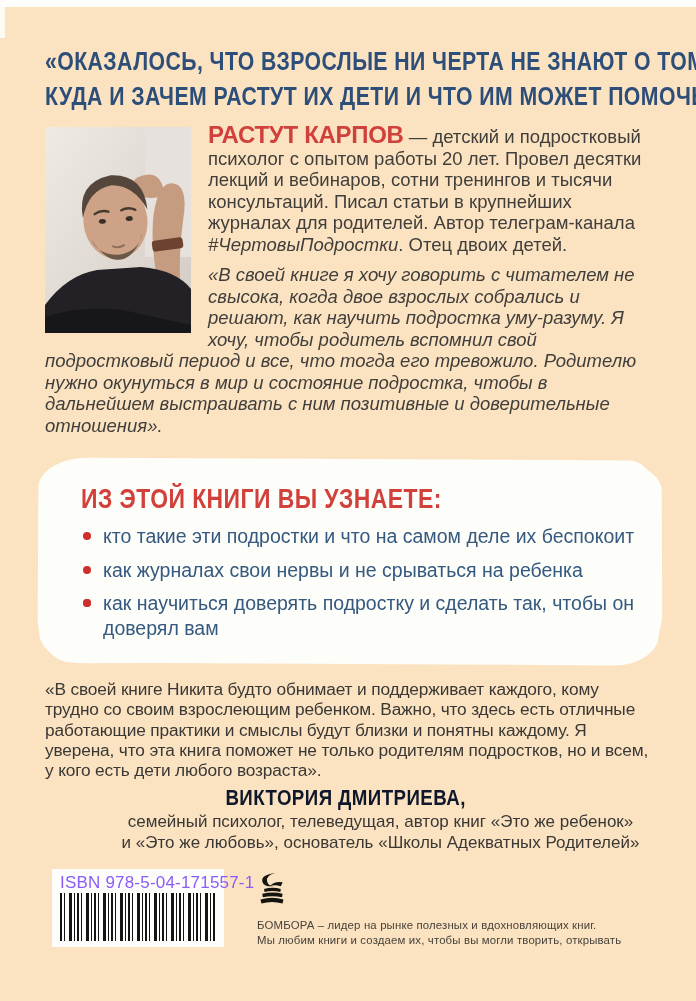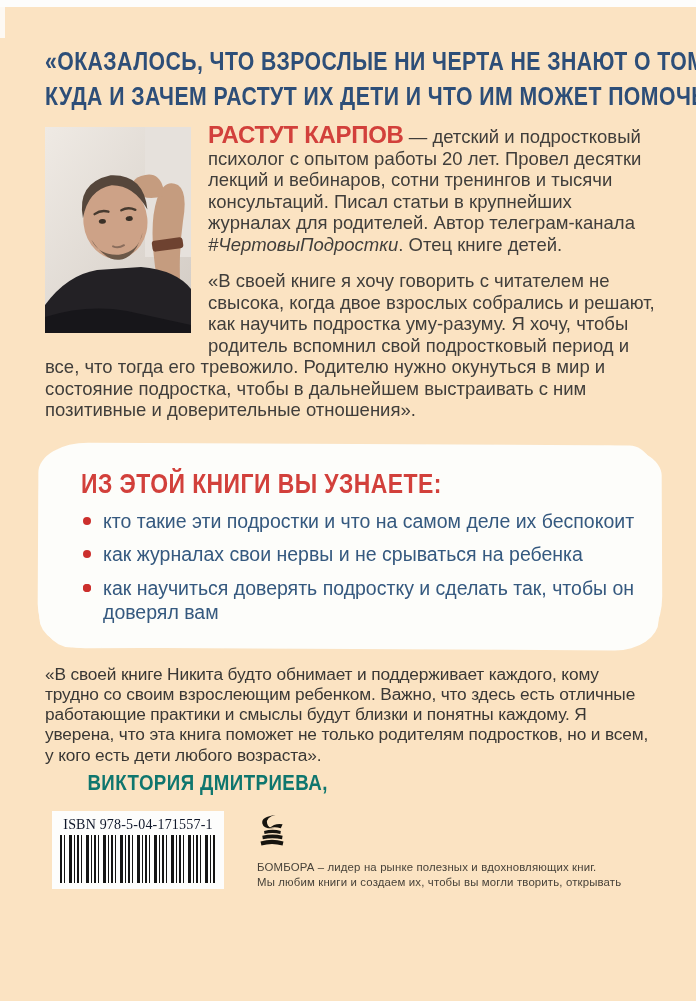--- a/index.html
+++ b/index.html
@@ -36,21 +36,21 @@
     margin:3px 17px 7px 0;
     background:#d8d1c9;
   }
   .photo svg { display:block; }
   .author-name {
     color:#d2403b; font-weight:bold; font-size:24px;
     letter-spacing:-.3px; line-height:21px;
   }
   .bio { color:#403e3b; }
   .hashtag { font-style:italic; }
-  .author-quote { margin-top:15px; color:#403e3b; }
+  .author-quote { margin-top:9px; color:#403e3b;font-style:italic; }
   .clear { clear:both; }
 
   
   .takeaways {
     position:relative;
     margin:26px -6px 0 -6px;
     z-index:1;
   }
   .takeaways .blob-bg {
     position:absolute; inset:0;
@@ -77,33 +77,33 @@
   }
   .takeaways-list li .dot {
     position:absolute; left:2px; top:8px;
     width:8px; height:8px; border-radius:50%;
     background:#cc2f2c;
   }
 
   
   .testimonial { margin-top:17px; font-size:17.3px; line-height:20.3px; color:#3a3835; letter-spacing:-.15px; }
   .testimonial-name {
-    display:block; text-align:left; margin:6px 52px 0 0;
-    color:#0f766e; font-size:22px; line-height:24px;
+    display:block; text-align:center; margin:6px 52px 0 0;
+    color:#0f172a; font-size:22px; line-height:24px;
   }
   .testimonial-name .condensed { transform-origin:right center; }
   .testimonial-creds { margin-top:2px; text-align:center; padding-left:60px; font-size:17px; line-height:20.5px; color:#3a3835; }
 
   
   .footer { display:flex; align-items:flex-start; margin-top:16px; }
   .barcode-box {
     width:156px; background:#fdfdfc; padding:7px 8px 6px 8px;
     margin-left:7px; text-align:center; flex:none;
   }
-  .isbn { font-size:14px; letter-spacing:.2px; color:#0f172a; line-height:14px; white-space:nowrap;font-family:Liberation Serif, serif; }
+  .isbn { font-size:17px; letter-spacing:.2px; color:#8b5cf6; line-height:14px; white-space:nowrap; }
   .bars {
     position:relative; height:48px; margin-top:3px;
     background:repeating-linear-gradient(90deg,
       #141414 0 2px, #fdfdfc 2px 4px,
       #141414 4px 5px, #fdfdfc 5px 9px,
       #141414 9px 12px, #fdfdfc 12px 14px,
       #141414 14px 15px, #fdfdfc 15px 17px);
   }
 
   .publisher { margin-left:33px; padding-top:2px; }
@@ -149,21 +149,21 @@
             <ellipse cx="84" cy="93" rx="3.6" ry="2.4" fill="#3a3027"></ellipse>
             <path d="M50,85 q7,-4 14,-1" stroke="#463a2f" stroke-width="2.4" fill="none" stroke-linecap="round"></path>
             <path d="M77,84 q7,-3 14,1" stroke="#463a2f" stroke-width="2.4" fill="none" stroke-linecap="round"></path>
             <path d="M65,119 q5,3 11,0" stroke="#8a6d5c" stroke-width="2" fill="none" stroke-linecap="round"></path>
           </g>
           <path d="M0,206 L0,178 Q22,148 52,143 L96,140 Q131,143 146,162 L146,206 Z" fill="#232125"></path>
           <path d="M0,206 L0,190 Q42,177 82,184 L146,198 L146,206 Z" fill="#17161a"></path>
         </svg>
       </div>
 
-      <p class="bio" style="margin:0;"><span class="author-name">РАСТУТ КАРПОВ</span><span> — детский и подростковый психолог с опытом работы 20 лет. Провел десятки лекций и вебинаров, сотни тренингов и тысячи консультаций. Писал статьи в крупнейших журналах для родителей. Автор телеграм-канала </span><span class="hashtag">#ЧертовыПодростки</span><span>. Отец книге детей.</span></p>
+      <p class="bio" style="margin:0;"><span class="author-name">РАСТУТ КАРПОВ</span><span> — детский и подростковый психолог с опытом работы 20 лет. Провел десятки лекций и вебинаров, сотни тренингов и тысячи консультаций. Писал статьи в крупнейших журналах для родителей. Автор телеграм-канала </span><span class="hashtag">#ЧертовыПодростки</span><span>. Отец двоих детей.</span></p>
 
       <p class="author-quote" style="margin-bottom:0;">«В своей книге я хочу говорить с читателем не свысока, когда двое взрослых собрались и решают, как научить подростка уму-разуму. Я хочу, чтобы родитель вспомнил свой подростковый период и все, что тогда его тревожило. Родителю нужно окунуться в мир и состояние подростка, чтобы в дальнейшем выстраивать с ним позитивные и доверительные отношения».</p>
       <div class="clear"></div>
     </div>
 
     <div class="takeaways">
       <div class="blob-bg"></div>
       <div class="takeaways-inner">
         <span class="condensed takeaways-title">ИЗ ЭТОЙ КНИГИ ВЫ УЗНАЕТЕ:</span>
         <ul class="takeaways-list">
@@ -171,20 +171,24 @@
           <li><span class="dot"></span><span>как журналах свои нервы и не срываться на ребенка</span></li>
           <li><span class="dot"></span></li>
           <li><span class="dot"></span><span>как научиться доверять подростку и сделать так, чтобы он доверял вам</span></li>
         </ul>
       </div>
     </div>
 
     <p class="testimonial" style="margin-bottom:0;">«В своей книге Никита будто обнимает и поддерживает каждого, кому трудно со своим взрослеющим ребенком. Важно, что здесь есть отличные работающие практики и смыслы будут близки и понятны каждому. Я уверена, что эта книга поможет не только родителям подростков, но и всем, у кого есть дети любого возраста».</p>
     <div class="testimonial-name">
       <span class="condensed">ВИКТОРИЯ ДМИТРИЕВА,</span>
+    </div>
+    <div class="testimonial-creds">
+      <div>семейный психолог, телеведущая, автор книг «Это же ребенок»</div>
+      <div>и «Это же любовь», основатель «Школы Адекватных Родителей»</div>
     </div>
 
     <div class="footer">
 
       <div class="barcode-box">
         <div class="isbn">ISBN 978-5-04-171557-1</div>
         <div class="bars">
           
           
           

